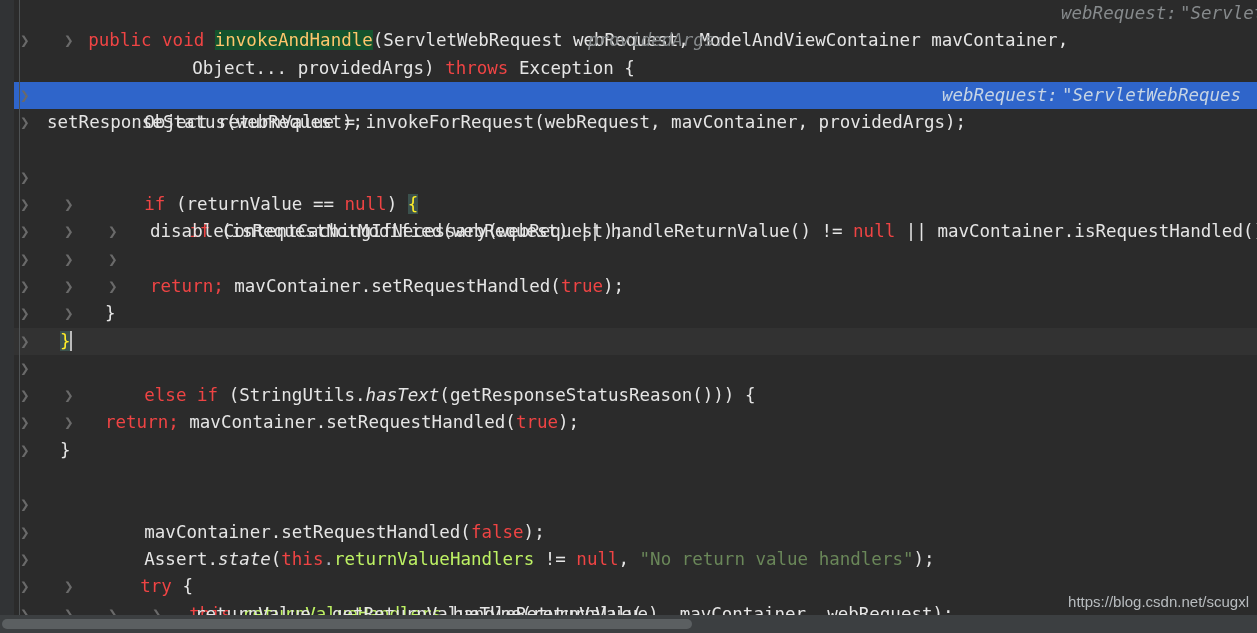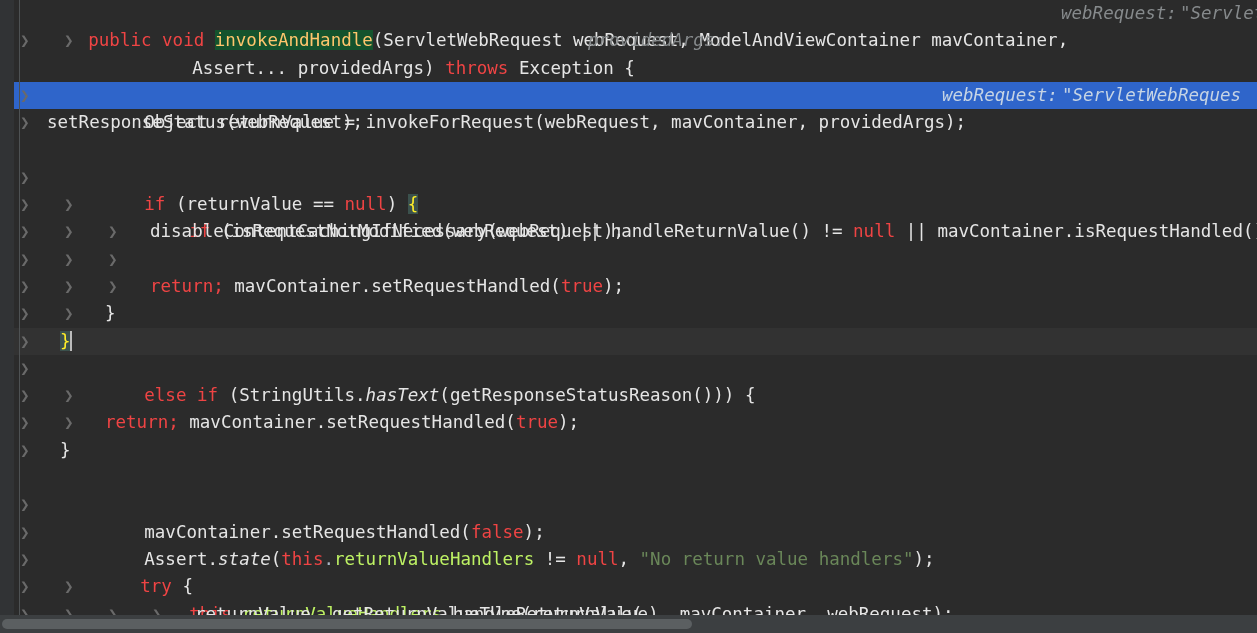--- a/index.html
+++ b/index.html
@@ -159,21 +159,21 @@
         <span class="kw">public</span><span class="plain"> </span><span class="kw">void</span><span class="plain"> </span><span class="mname">invokeAndHandle</span><span class="plain">(ServletWebRequest webRequest, ModelAndViewContainer mavContainer,</span>
       </span>
       <span class="txt hint" style="left:1061px;">webRequest:</span>
       <span class="txt hint-str" style="left:1180px;">"ServletWebReque</span>
     </div>
 
     <div class="line">
       <span class="chev" style="left:20px;">❯</span>
       <span class="chev" style="left:64px;">❯</span>
       <span class="txt" style="left:108px;">
-        <span class="plain">Assert... providedArgs)</span><span class="plain"> </span><span class="kw">throws</span><span class="plain"> </span><span class="plain">Exception {</span>
+        <span class="plain">Object... providedArgs)</span><span class="plain"> </span><span class="kw">throws</span><span class="plain"> </span><span class="plain">Exception {</span>
       </span>
       <span class="txt hint" style="left:588px;font-style:italic;">providedArgs:</span>
     </div>
 
     <div class="line"></div>
 
     <div class="line current">
       <span class="chev" style="left:20px;">❯</span>
       <span class="txt" style="left:60px;">
         <span class="plain">Object</span><span class="plain"> </span><span class="plain">returnValue = invokeForRequest(webRequest, mavContainer, providedArgs);</span>
@@ -301,18 +301,19 @@
       <span class="chev" style="left:108px;">❯</span>
       <span class="chev" style="left:152px;">❯</span>
       <span class="txt" style="left:195px;"><span class="plain">returnValue, getReturnValueType(returnValue), mavContainer, webRequest);</span></span>
     </div>
 
   </div>
 
   <div id="gutter"></div>
   <div id="gutter-sep"></div>
 
+  <div id="watermark">https://blog.csdn.net/scugxl</div>
 
   <div id="hscroll-track">
     <div id="hscroll-thumb"></div>
   </div>
 
 </div>
 
 </body></html>

